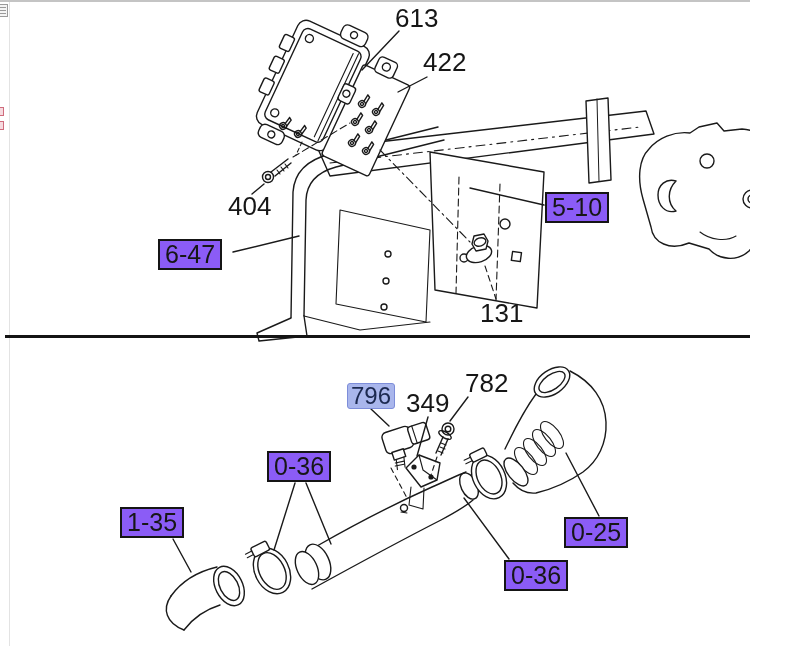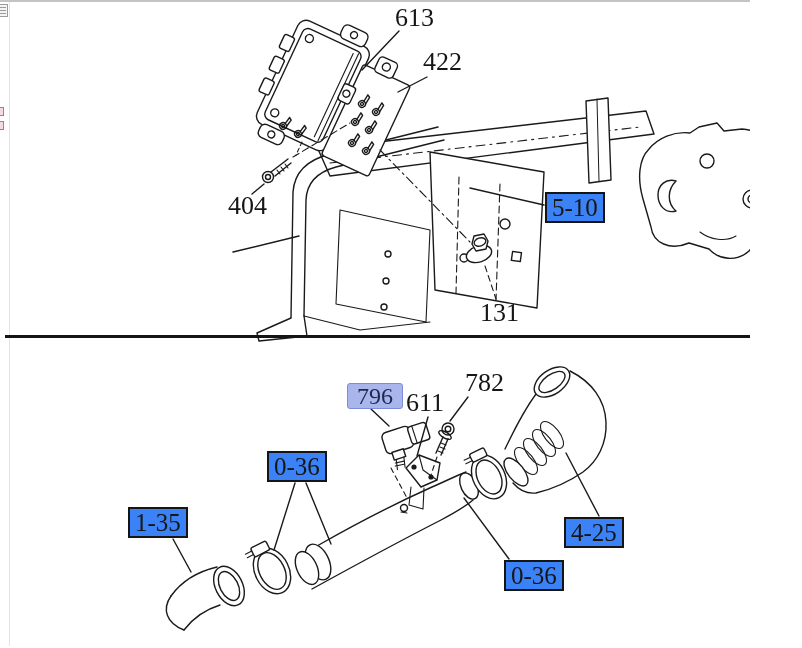--- a/index.html
+++ b/index.html
@@ -1,31 +1,31 @@
 <!DOCTYPE html>
 <html><head>
 <meta charset="utf-8">
 <style>
   html,body{margin:0;padding:0;background:#fff;}
   .stage{position:relative;width:750px;height:648px;background:#fff;overflow:hidden;
-         font-family:Liberation Serif, serif;}
+         font-family:Liberation Sans, sans-serif;}
   .top-border{position:absolute;left:0;top:0;width:802px;height:2px;background:#c4c4c4;}
   .panel-edge{position:absolute;left:9px;top:2px;width:1px;height:644px;background:#e3e3e3;}
   .mini-icon{position:absolute;left:-3px;top:4px;width:11px;height:13px;background:#f4f4f4;
              border:1px solid #9a9a9a;box-sizing:border-box;}
   .mini-icon i{display:block;height:1px;background:#9a9a9a;margin:2px 1px 0 1px;}
   .pink-mark{position:absolute;left:-2px;width:6px;height:9px;border:1px solid #cf6b7c;
              background:#f6dadf;box-sizing:border-box;}
   .divider{position:absolute;left:5px;top:335px;width:792px;height:3px;background:#141414;}
   svg.diagram{position:absolute;left:0;top:0;}
   .lbl{position:absolute;font-size:26px;line-height:26px;color:#161616;white-space:nowrap;}
   .lbl-box{position:absolute;font-size:25px;line-height:27px;color:#161616;white-space:nowrap;
-           border:2px solid #151515;background:#3b82f6;padding:0 5px;text-align:left;}
+           border:2px solid #151515;background:#8b5cf6;padding:0 5px;text-align:left;}
   .lbl-hl{position:absolute;font-size:24px;line-height:24px;color:#1c2950;white-space:nowrap;
-          background:#a9b6ec;border:1px solid #7d8dd9;border-radius:3px;padding:0 9px;}
+          background:#a9b6ec;border:1px solid #7d8dd9;border-radius:3px;padding:0 3px;}
 </style>
 </head>
 <body>
 
 <div class="stage">
 
   <div class="top-border"></div>
   <div class="panel-edge"></div>
   <div class="mini-icon">
       <i></i>
@@ -230,23 +230,24 @@
       </g>
     </g>
   </svg>
 
   <div class="divider"></div>
 
   <div class="lbl" style="left:395px;top:5px">613</div>
   <div class="lbl" style="left:423px;top:49px">422</div>
   <div class="lbl" style="left:228px;top:193px">404</div>
   <div class="lbl" style="left:480px;top:300px">131</div>
+  <div class="lbl-box" style="left:158px;top:239px">6-47</div>
   <div class="lbl-box" style="left:545px;top:192px">5-10</div>
 
   <div class="lbl-hl" style="left:347px;top:383px">796</div>
-  <div class="lbl" style="left:406px;top:390px">611</div>
+  <div class="lbl" style="left:406px;top:390px">349</div>
   <div class="lbl" style="left:465px;top:370px">782</div>
   <div class="lbl-box" style="left:267px;top:451px">0-36</div>
-  <div class="lbl-box" style="left:128px;top:507px">1-35</div>
-  <div class="lbl-box" style="left:564px;top:517px">4-25</div>
+  <div class="lbl-box" style="left:120px;top:507px">1-35</div>
+  <div class="lbl-box" style="left:564px;top:517px">0-25</div>
   <div class="lbl-box" style="left:504px;top:560px">0-36</div>
 
 </div>
 
 </body></html>

